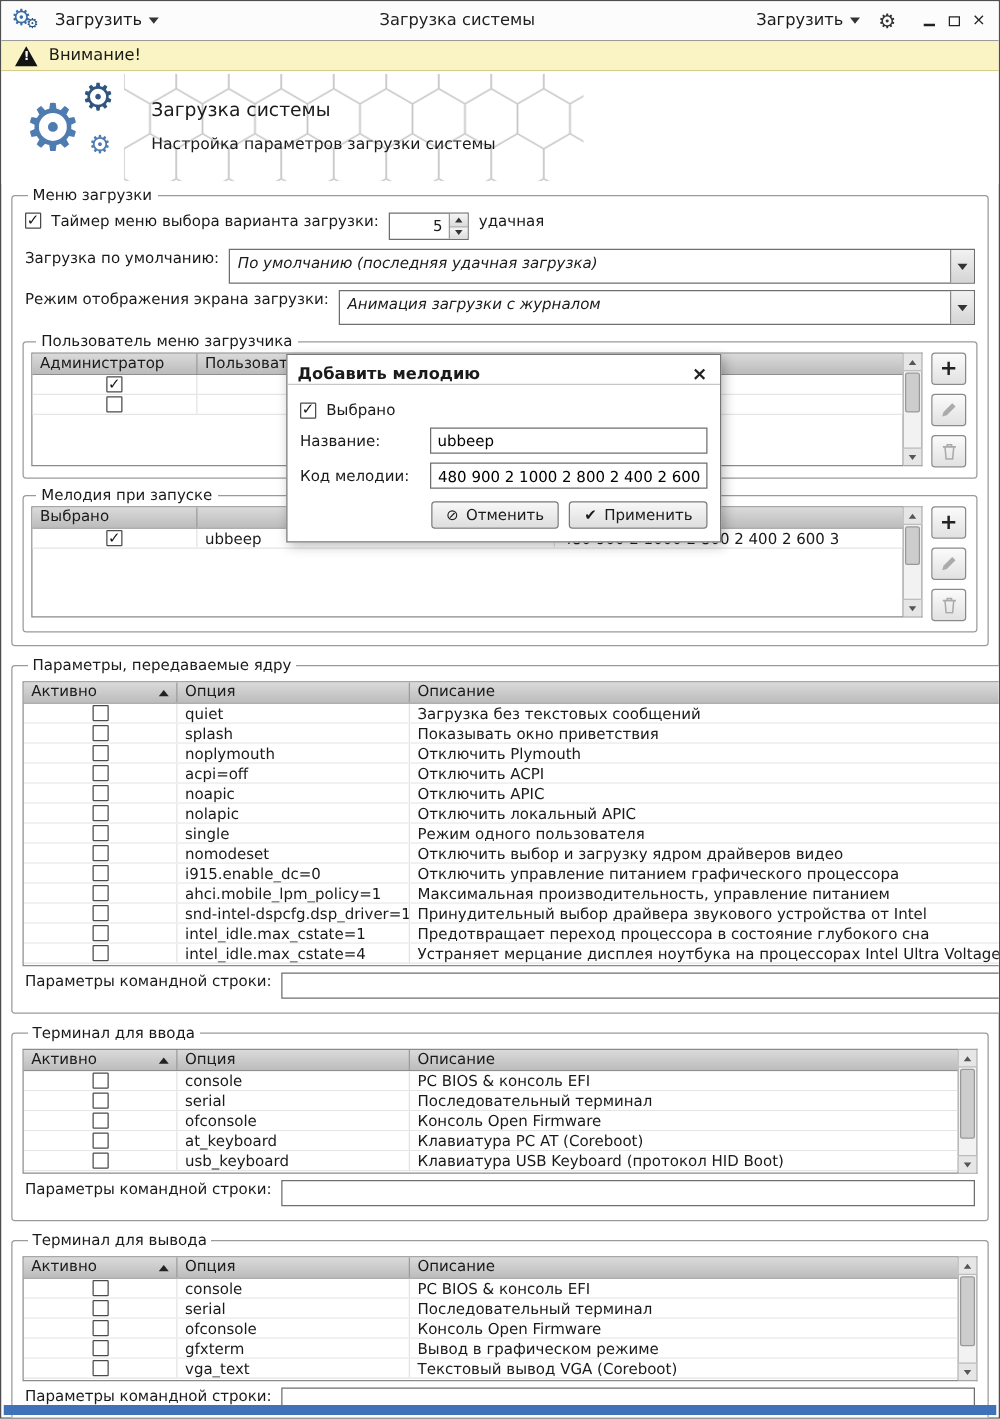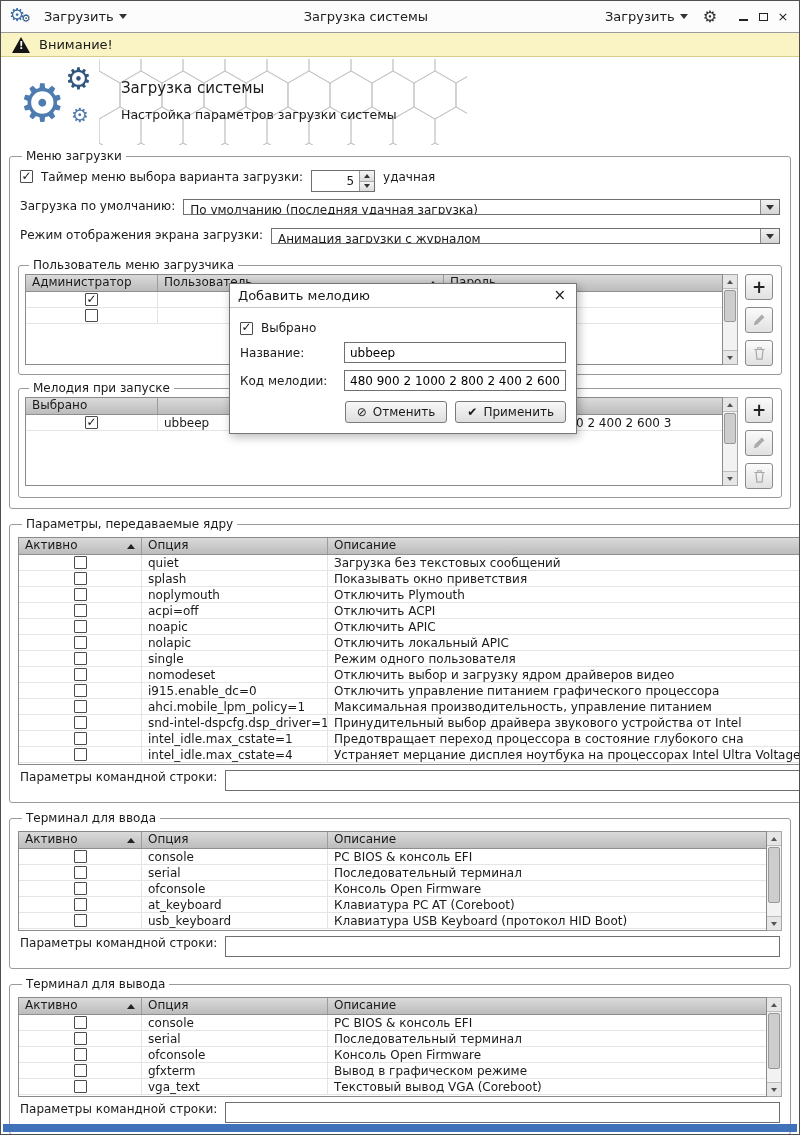--- a/index.html
+++ b/index.html
@@ -55,21 +55,21 @@
   
   .spin { display:flex; width:64px; height:22px; border:1px solid #6f6f6f; background:#fff; }
   .spin-val { flex:1; text-align:right; padding:3px 5px 0 0; }
   .spin-btns { width:15px; display:flex; flex-direction:column; border-left:1px solid #999; }
   .spin-b { flex:1; display:flex; align-items:center; justify-content:center; background:linear-gradient(#f5f5f5,#dcdcdc); }
   .spin-b + .spin-b { border-top:1px solid #aaa; }
   .spin-b .tri-up { border-left-width:3px; border-right-width:3px; border-bottom-width:4px; }
   .spin-b .tri-down { border-left-width:3px; border-right-width:3px; border-top-width:4px; }
 
   
-  .combo { flex:1; display:flex; align-items:stretch; height:16px; border:1px solid #6f6f6f; background:#fff; }
+  .combo { flex:1; display:flex; align-items:stretch; height:28px; border:1px solid #6f6f6f; background:#fff;font-style:italic; }
   .combo-value { flex:1; padding:3px 6px 0; white-space:nowrap; overflow:hidden; }
   .combo-btn { width:19px; display:flex; align-items:center; justify-content:center; background:linear-gradient(#f2f2f2,#d5d5d5); border-left:1px solid #8a8a8a; }
 
   
   .tbl-area { display:flex; align-items:flex-start; }
   .tbl-wrap { flex:1; display:flex; min-width:0; }
   .tbl { flex:1; min-width:0; display:flex; flex-direction:column; border:1px solid #8a8a8a; background:#fff; }
   .tbl-head { display:flex; height:17px; background:linear-gradient(#dadada,#bcbcbc); border-bottom:1px solid #8f8f8f; }
   .th { display:flex; padding:0 6px; border-right:1px solid #9c9c9c; overflow:hidden; white-space:nowrap; }
   .th:last-child { border-right:none; }
@@ -96,21 +96,21 @@
   
   .side-btns { width:30px; flex:0 0 30px; display:flex; flex-direction:column; gap:7px; margin-left:7px; }
   .icon-btn { width:28px; height:26px; border:1px solid #8a8a8a; border-radius:3px; background:linear-gradient(#fbfbfb,#e1e1e1); display:flex; align-items:center; justify-content:center; font-size:17px; font-weight:bold; color:#222; }
   .icon-btn.disabled { color:#aaa; }
 
   
   .text-input { flex:1; min-width:0; height:21px; border:1px solid #6f6f6f; background:#fff; padding:0 5px; font:inherit; font-size:12px; }
 
   
   .dialog { position:absolute; left:228px; top:282px; width:348px; background:#fff; border:1px solid #767676; box-shadow:2px 3px 9px rgba(0,0,0,.28); z-index:20; }
-  .dialog-title { display:flex; align-items:center; height:24px; padding:0 8px; border-bottom:1px solid #c6c6c6; font-size:13px; }
+  .dialog-title { display:flex; align-items:flex-end; height:24px; padding:0 8px; border-bottom:1px solid #c6c6c6; font-size:13px;font-weight:bold; }
   .dialog-close { margin-left:auto; font-size:15px; line-height:1; padding:0 2px; color:#222; }
   .dialog-body { padding:6px 10px 10px; }
   .d-row { display:flex; align-items:center; gap:8px; margin:7px 0; }
   .d-lbl { width:96px; flex:0 0 96px; white-space:nowrap; }
   .dialog-btns { display:flex; justify-content:flex-end; gap:8px; margin-top:10px; }
   .btn { display:inline-flex; align-items:center; gap:6px; height:22px; padding:0 11px; border:1px solid #7a7a7a; border-radius:3px; background:linear-gradient(#f8f8f8,#dedede); font-size:12px; color:#1a1a1a; }
   .btn .bicon { font-size:12px; }
   .bottom-bar { position:absolute; left:2px; right:2px; bottom:2px; height:8px; background:#3f72b8; }
 </style>
 </head>

